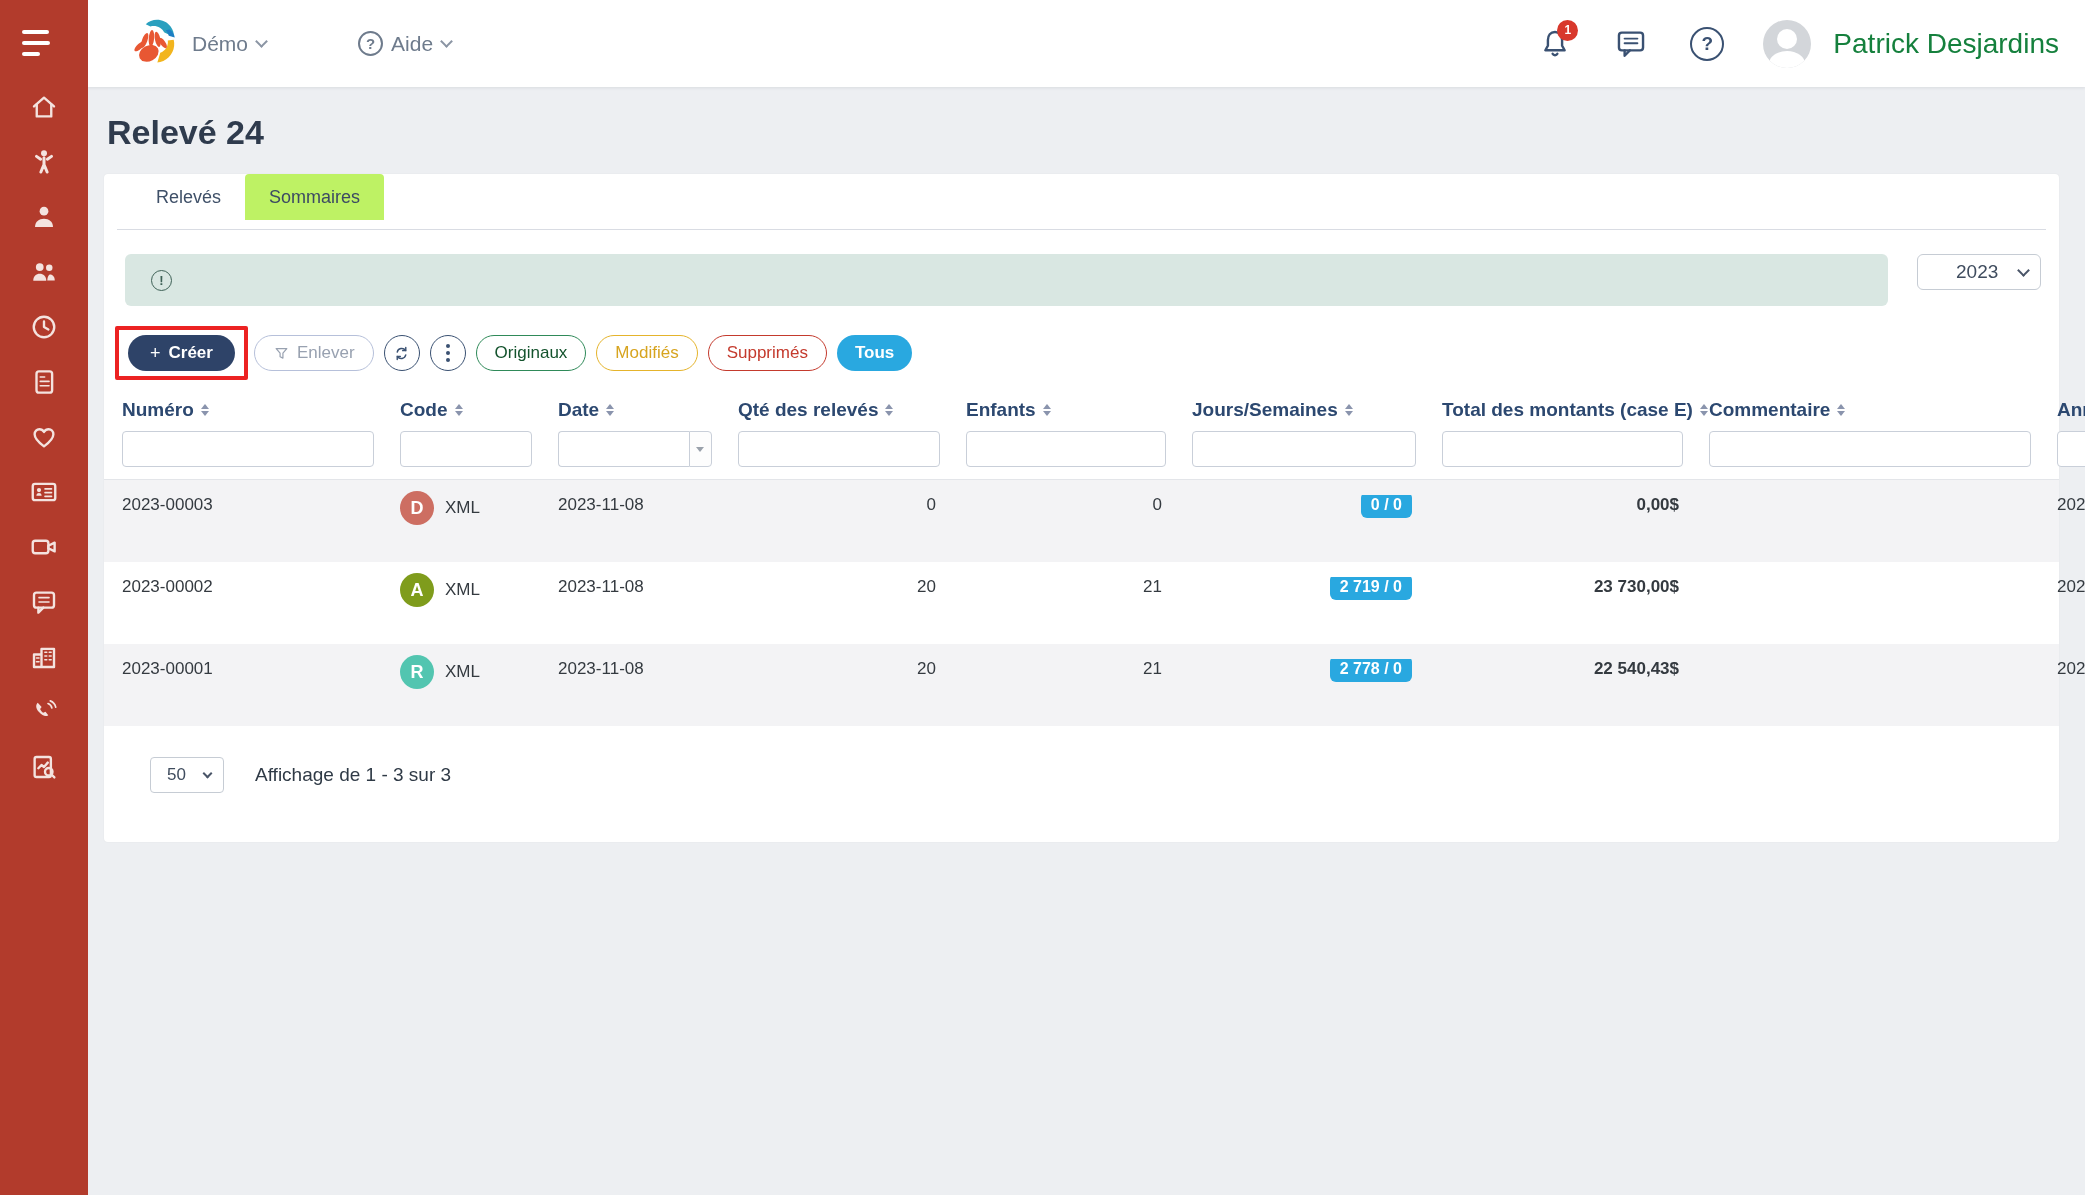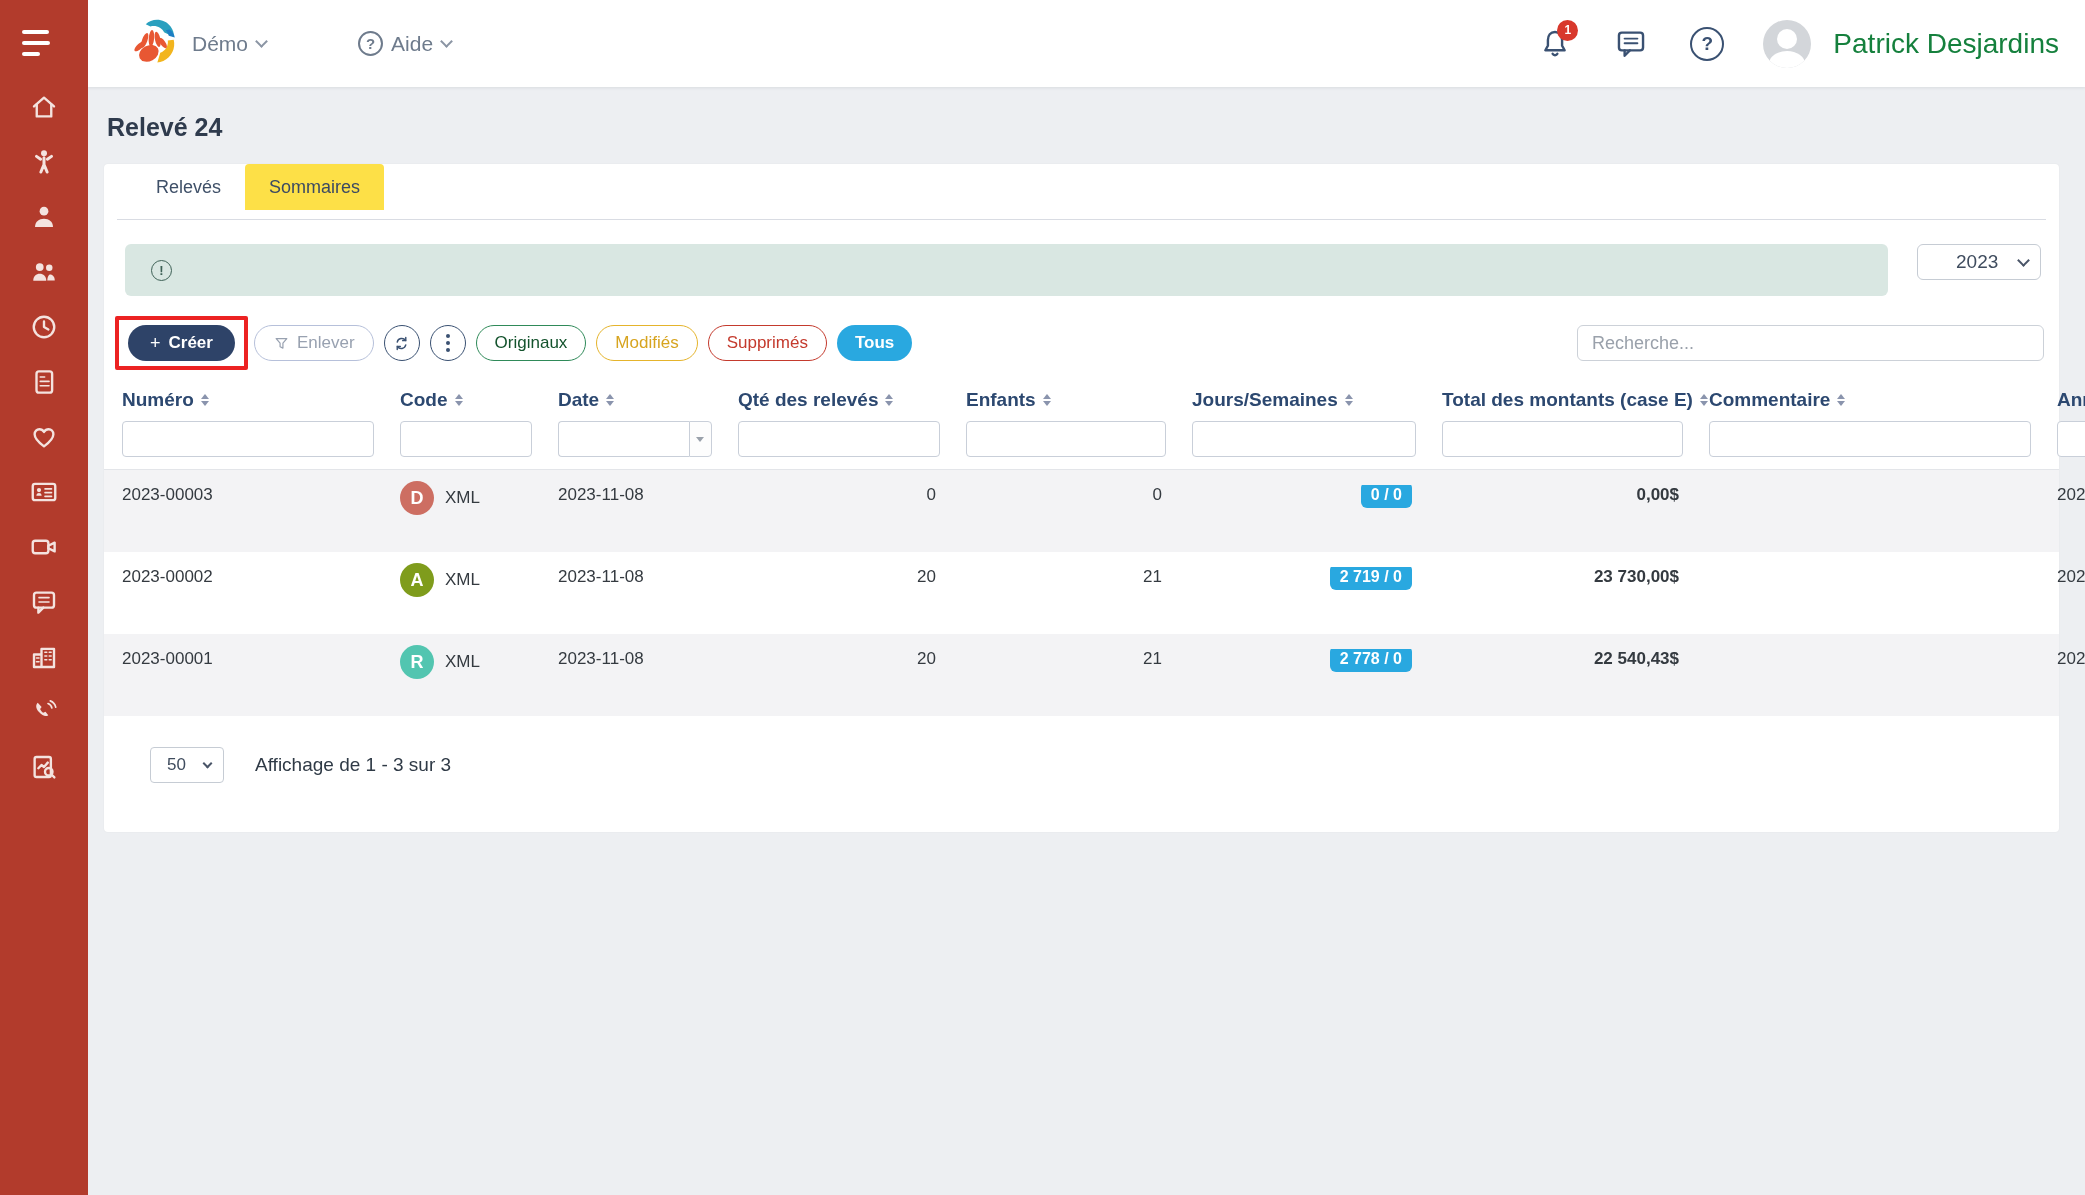--- a/index.html
+++ b/index.html
@@ -37,28 +37,28 @@
                  background:#d8382c; color:#fff; font-size:12px; font-weight:bold; display:flex; align-items:center; justify-content:center; }
   .help-circle { width:34px; height:34px; border:2.5px solid #3a5172; border-radius:50%; color:#3a5172;
                  font-size:19px; font-weight:bold; display:flex; align-items:center; justify-content:center; }
   .avatar { width:48px; height:48px; border-radius:50%; background:#d3d6da; position:relative; overflow:hidden; }
   .avatar .head { position:absolute; left:14px; top:9px; width:20px; height:20px; border-radius:50%; background:#fff; }
   .avatar .body { position:absolute; left:6px; top:31px; width:36px; height:26px; border-radius:50%; background:#fff; }
   .user-name { font-size:28px; color:#15803d; margin-left:-14px; }
 
   
   .main { position:absolute; left:88px; top:87px; right:0; bottom:0; }
-  .page-title { font-size:25px; font-weight:bold; color:#2f3b4d; margin:26px 0 0 19px; }
+  .page-title { font-size:34px; font-weight:bold; color:#2f3b4d; margin:26px 0 0 19px; }
   .card { margin:22px 26px 0 16px; background:#fff; border-radius:4px; height:668px;
           box-shadow:0 0 2px rgba(0,0,0,.06); position:relative; }
 
   
   .tabbar { display:flex; height:56px; border-bottom:1px solid #d9dce3; margin:0 13px; padding-left:15px; }
   .tab { height:46px; display:flex; align-items:center; padding:0 24px; font-size:18px; color:#3f5068; cursor:pointer; border-radius:4px 4px 0 0; }
-  .tab.active { background:#fde047; color:#3c4a63; }
+  .tab.active { background:#bef264; color:#3c4a63; }
 
   
   .banner-row { display:flex; align-items:flex-start; margin:24px 18px 0 21px; }
   .banner { flex:0 0 auto; width:1763px; background:#d9e7e2; border-radius:6px; min-height:52px;
             display:flex; align-items:center; padding:0 26px; }
   .banner-icon { display:inline-flex; align-items:center; justify-content:center; width:21px; height:21px;
                  border:1.6px solid #3e6156; border-radius:50%; color:#3e6156; font-size:13px; font-weight:bold; margin-right:9px; flex:none; }
   .banner-text { font-size:19px; color:#3e6156; }
   .year-select { margin-left:auto; width:124px; height:36px; border:1px solid #c6ccd4; border-radius:6px; background:#fff;
                  display:flex; align-items:center; padding:0 12px 0 38px; font-size:19px; color:#3f4c5e; cursor:pointer; position:relative; }
@@ -313,23 +313,20 @@
         <span class="kebab">
             <i></i>
             <i></i>
             <i></i>
           </span>
       </button>
       <button class="btn-pill pill-originaux">Originaux</button>
       <button class="btn-pill pill-modifies">Modifiés</button>
       <button class="btn-pill pill-supprimes">Supprimés</button>
       <button class="btn-pill pill-tous">Tous</button>
-      <span class="search-wrap">
-        <input class="search-input" placeholder="Recherche..." style="">
-      </span>
     </div>
 
     <div class="tgrid thead">
       <div class="th">
           <span>Numéro</span>
           <span class="sort">
             <b class="up"></b>
             <b class="dn"></b>
           </span>
         </div>

